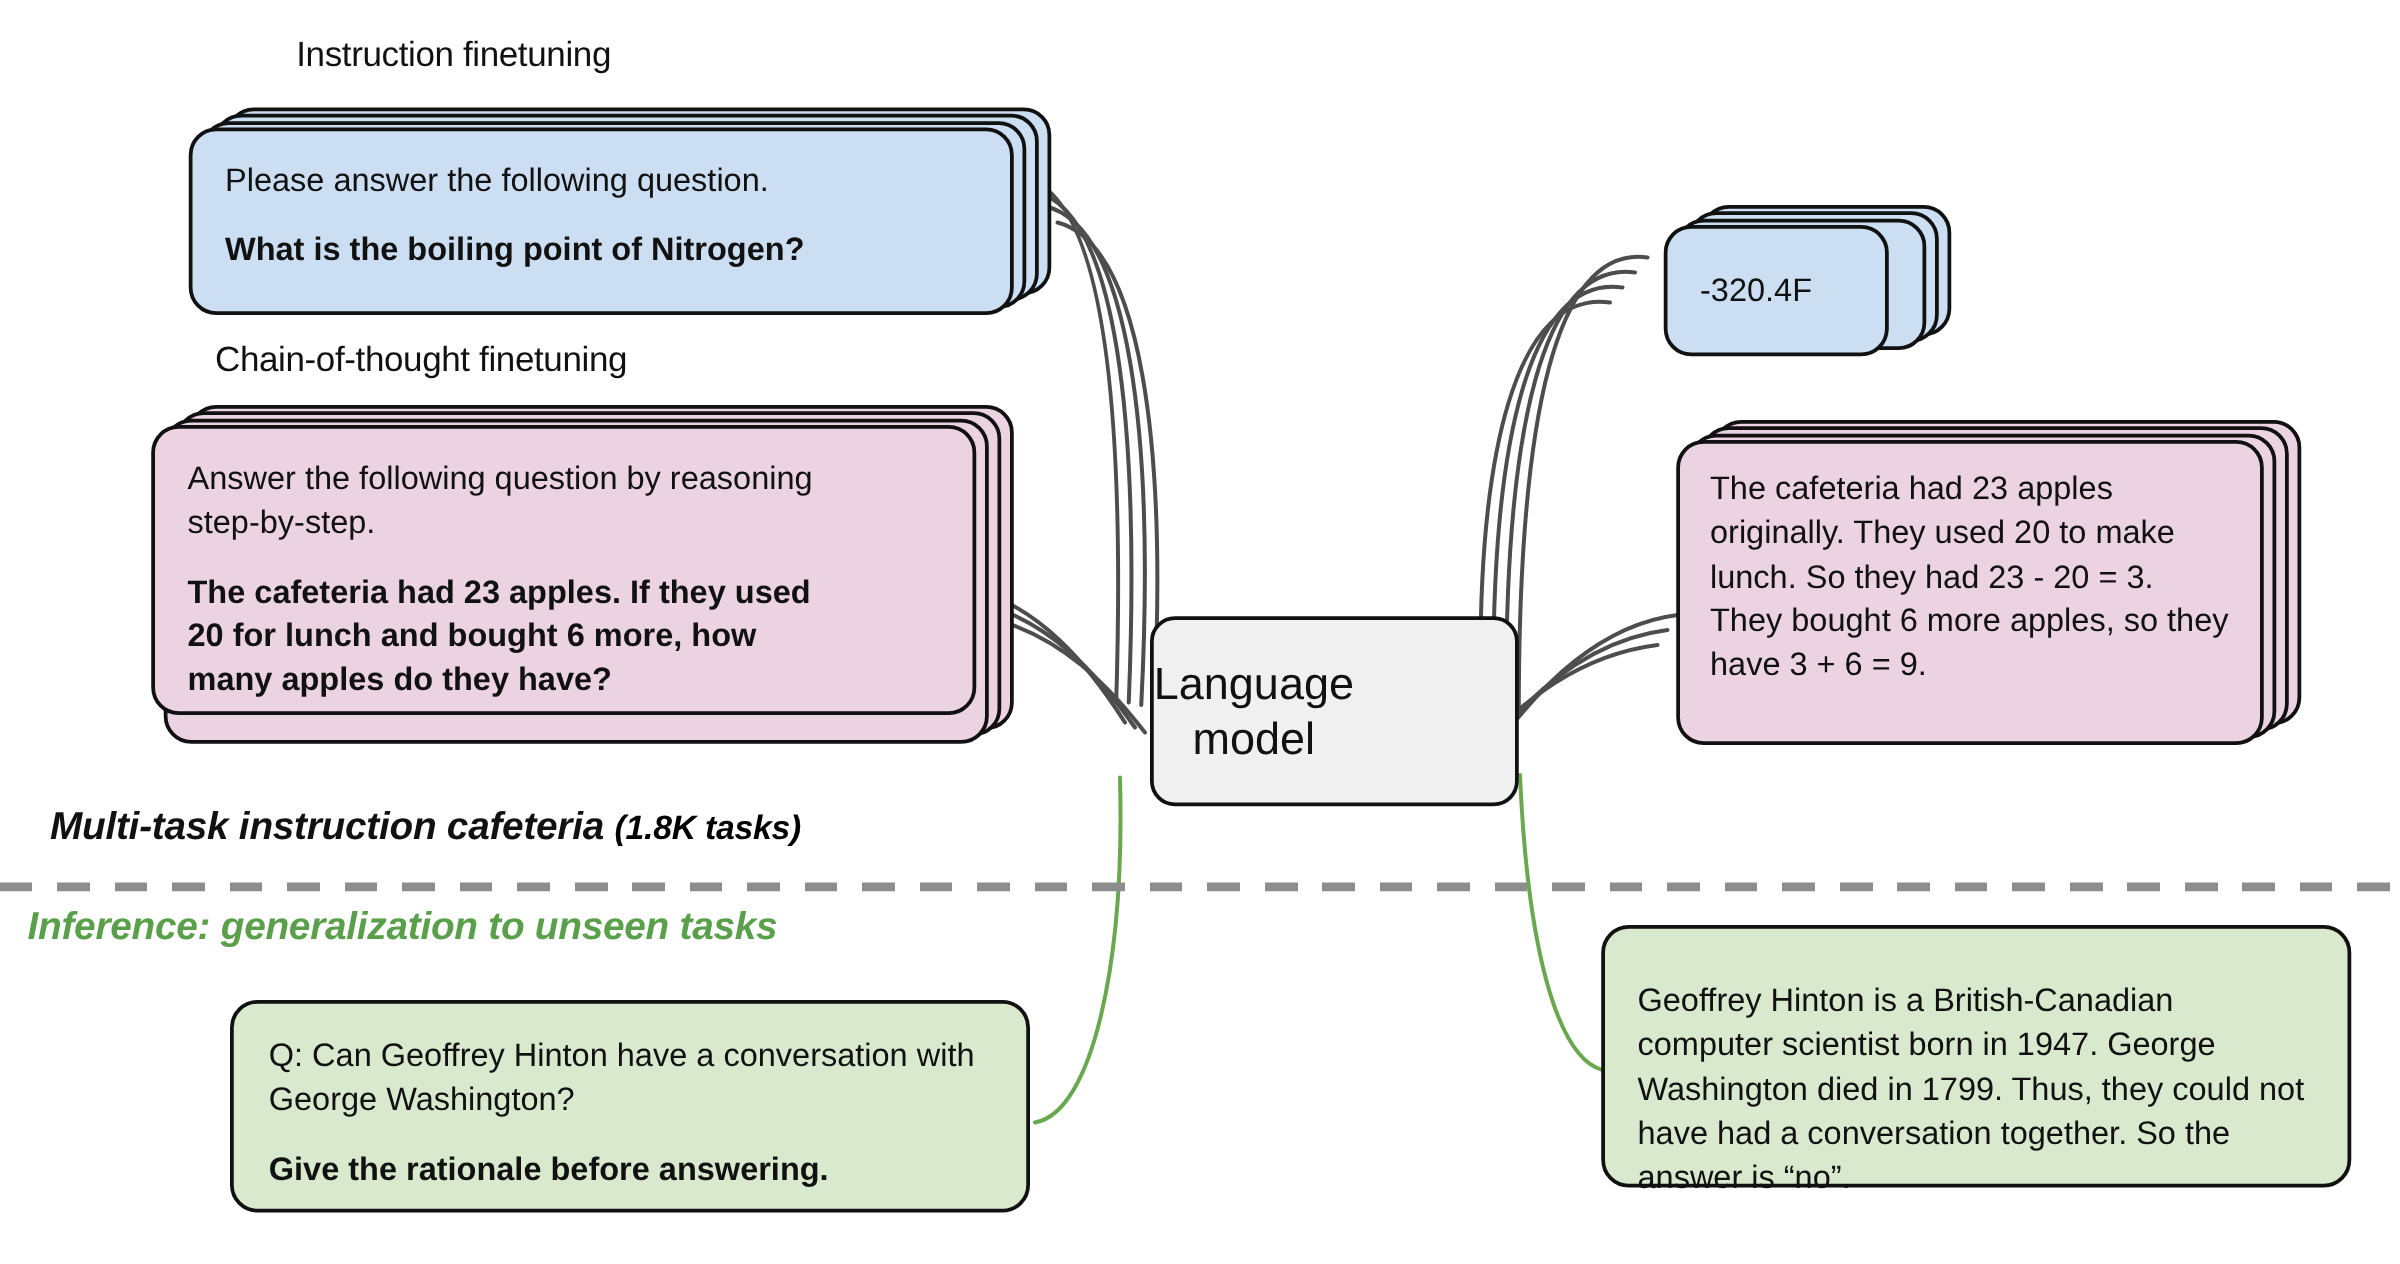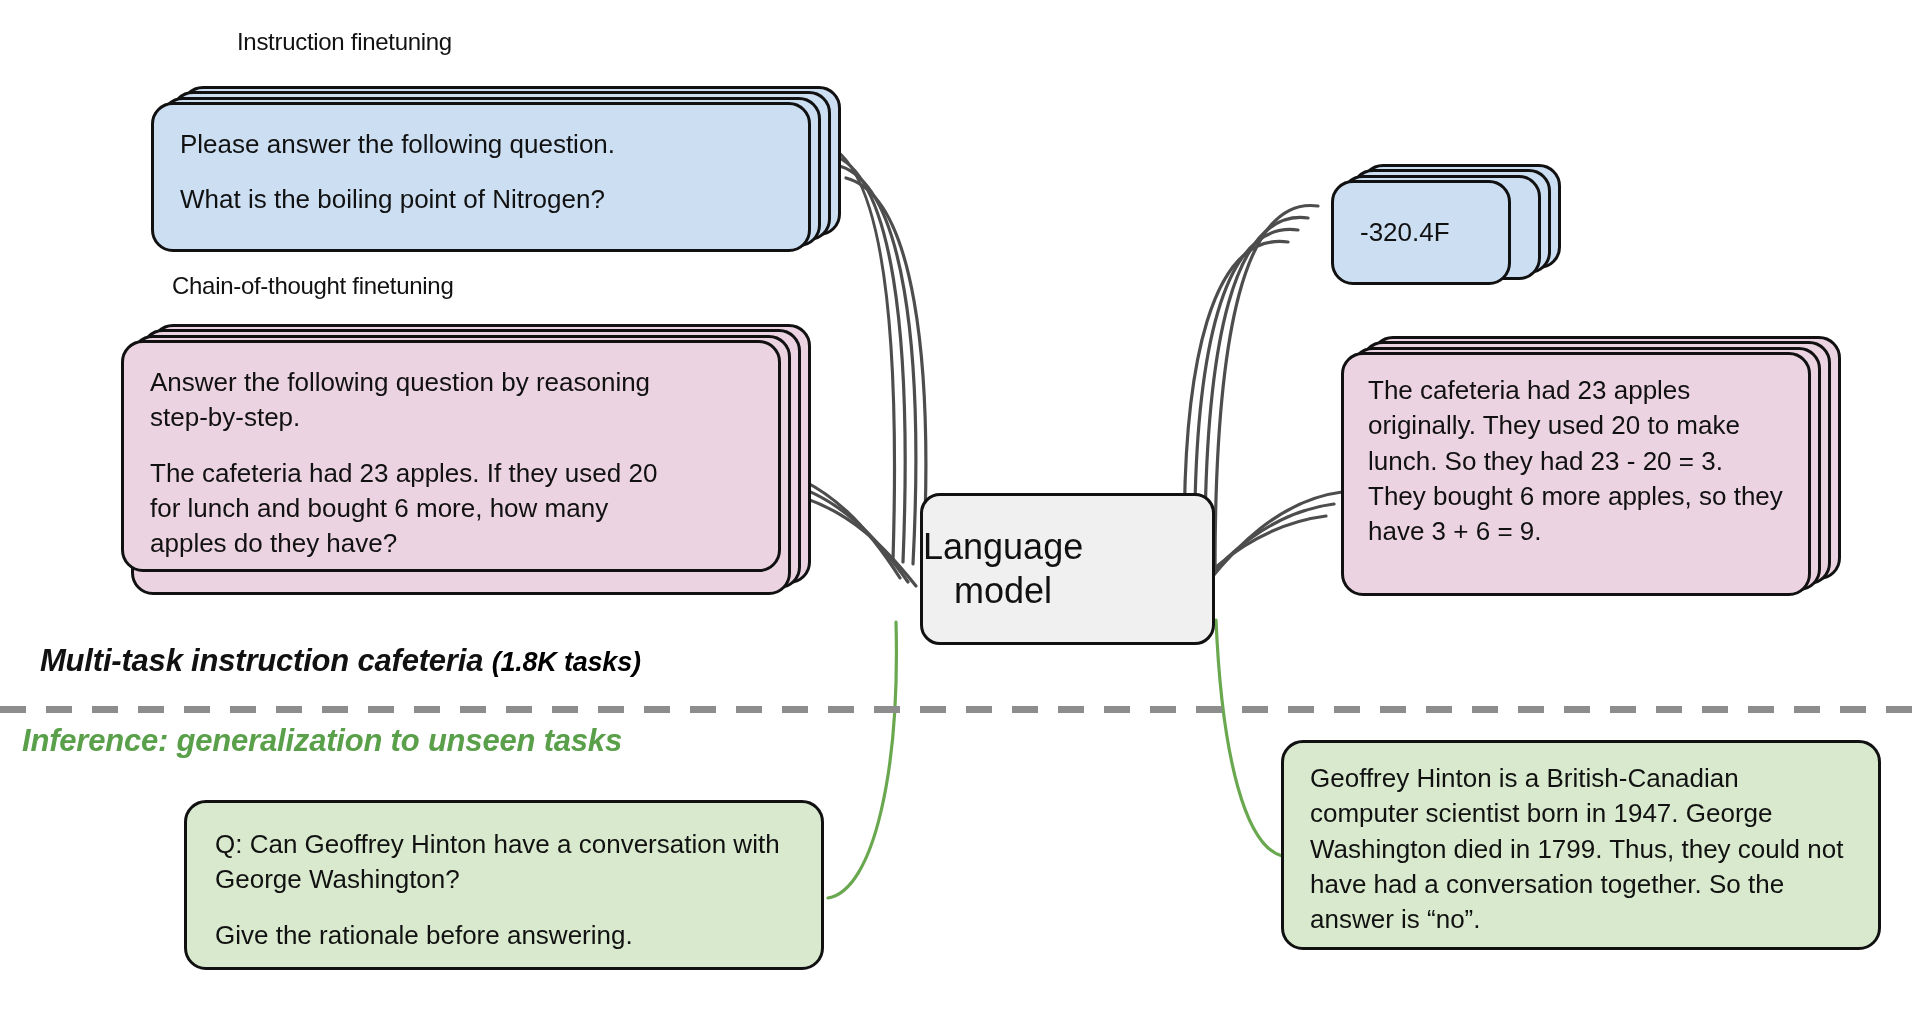--- a/index.html
+++ b/index.html
@@ -30,21 +30,21 @@
     width: 1920px;
     height: 1011px;
     z-index: 1;
     pointer-events: none;
   }
 
   
   .section-title {
     position: absolute;
     z-index: 4;
-    font-size: 24px;
+    font-size: 28px;
     font-weight: 400;
     letter-spacing: -0.3px;
     color: #111111;
     white-space: nowrap;
   }
 
   
   .stack {
     position: absolute;
     z-index: 3;
@@ -60,21 +60,21 @@
   .stack .card.back1 { left: 10px; top: -5px; }
   .stack .card.front { left: 0;    top: 0;    z-index: 5; }
 
   .card .card-body {
     padding: 22px 26px 22px 26px;
     font-size: 26px;
     line-height: 1.36;
     color: #111111;
   }
   .card .card-body p { margin: 0; }
-  .card .card-body p + p { margin-top: 20px; }
+  .card .card-body p + p { margin-top: 20px; font-weight: bold; }
 
   
   .blue  .card { background: #cbdef2; }
   .pink  .card { background: #ebd3e1; }
   .green .card { background: #d8e9cd; }
 
   
   #lm {
     position: absolute;
     z-index: 6;
@@ -236,20 +236,20 @@
     <div class="card front" style="width:640px; height:170px;">
       <div class="card-body" style="padding:24px 28px;">
         <p>Q: Can Geoffrey Hinton have a conversation with George Washington?</p>
         <p>Give the rationale before answering.</p>
       </div>
     </div>
   </div>
 
   <div class="stack green" style="left:1281px; top:740px; width:610px; height:210px;">
     <div class="card front" style="width:600px; height:210px;">
-      <div class="card-body" style="padding:18px 26px;">
+      <div class="card-body" style="padding:18px 26px;margin-top:22px;">
         <p>Geoffrey Hinton is a British-Canadian computer scientist born in 1947. George Washington died in 1799. Thus, they could not have had a conversation together. So the answer is “no”.</p>
       </div>
     </div>
   </div>
 
   <h1 class="sr-only">Instruction and chain-of-thought finetuning pipeline</h1>
 </div>
 
 </body></html>

